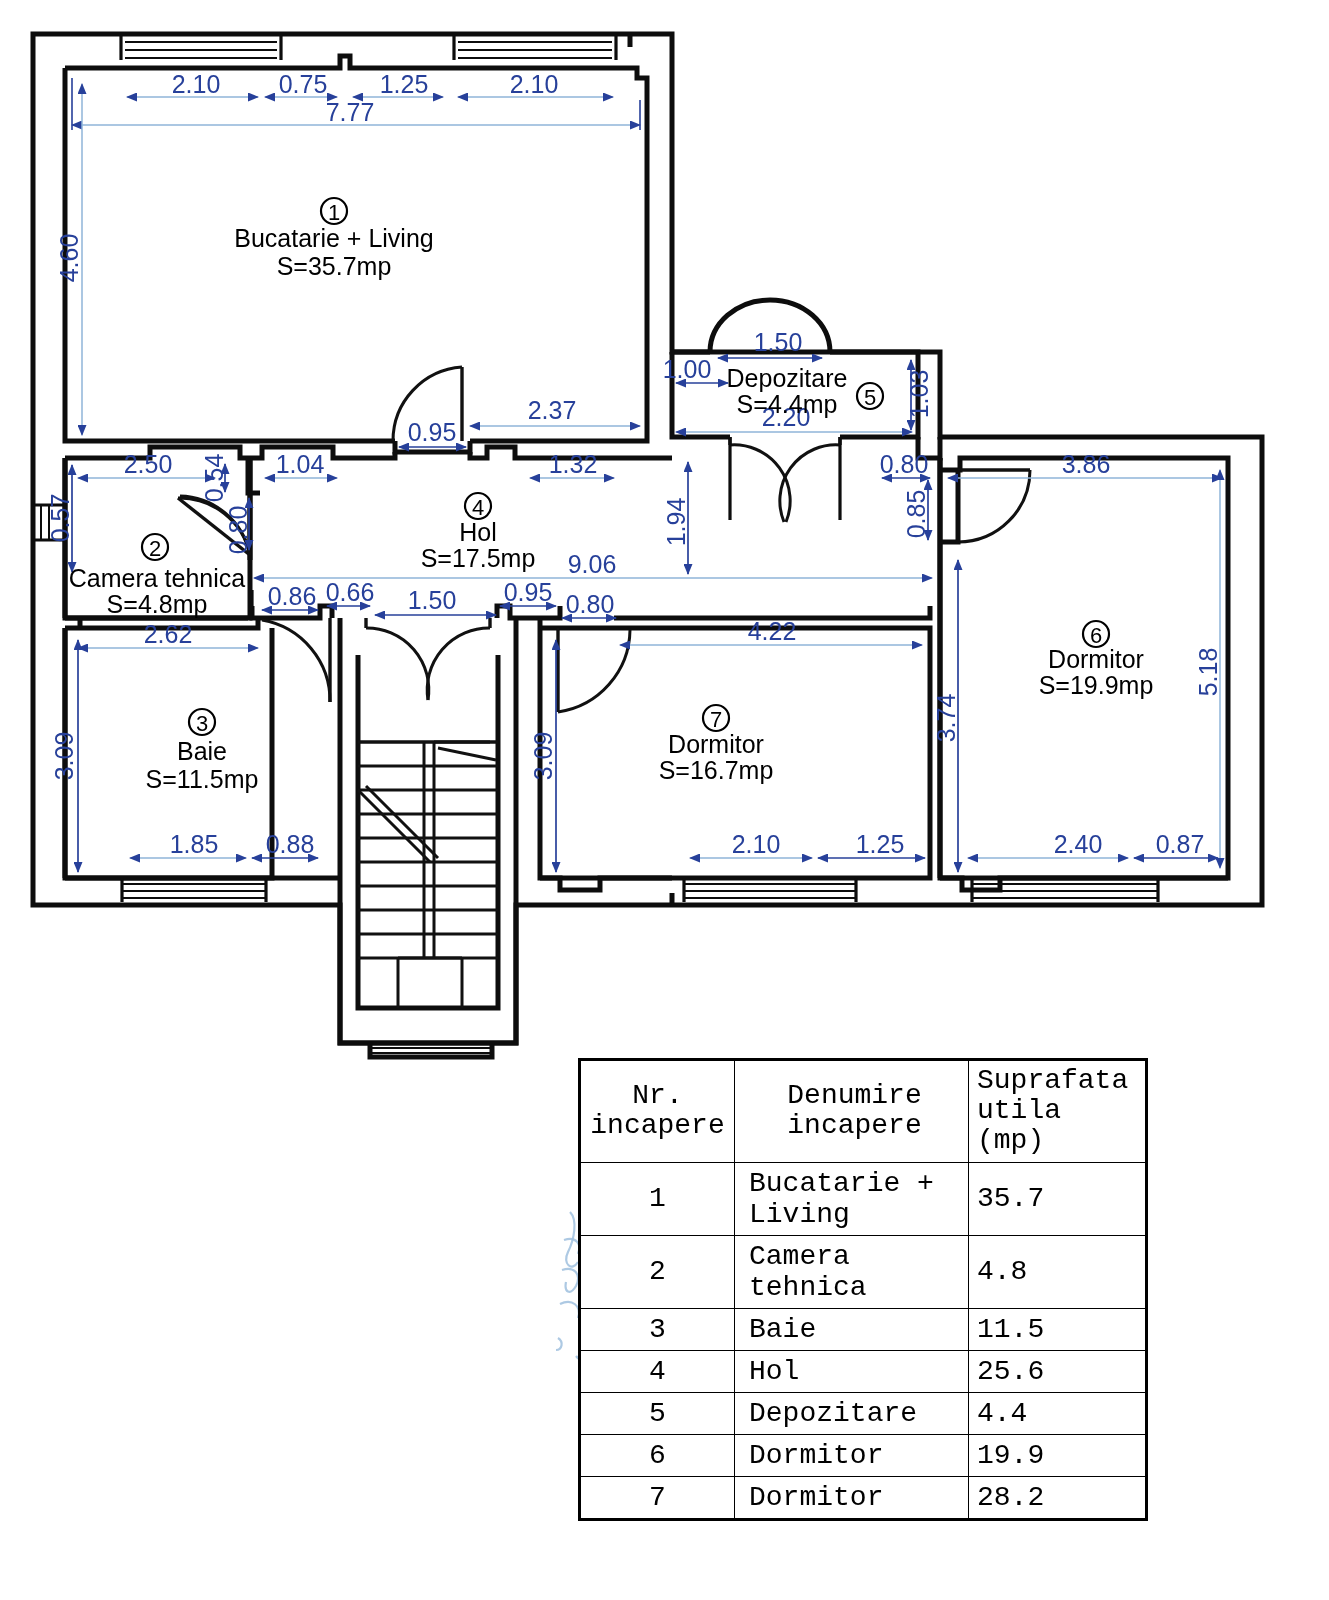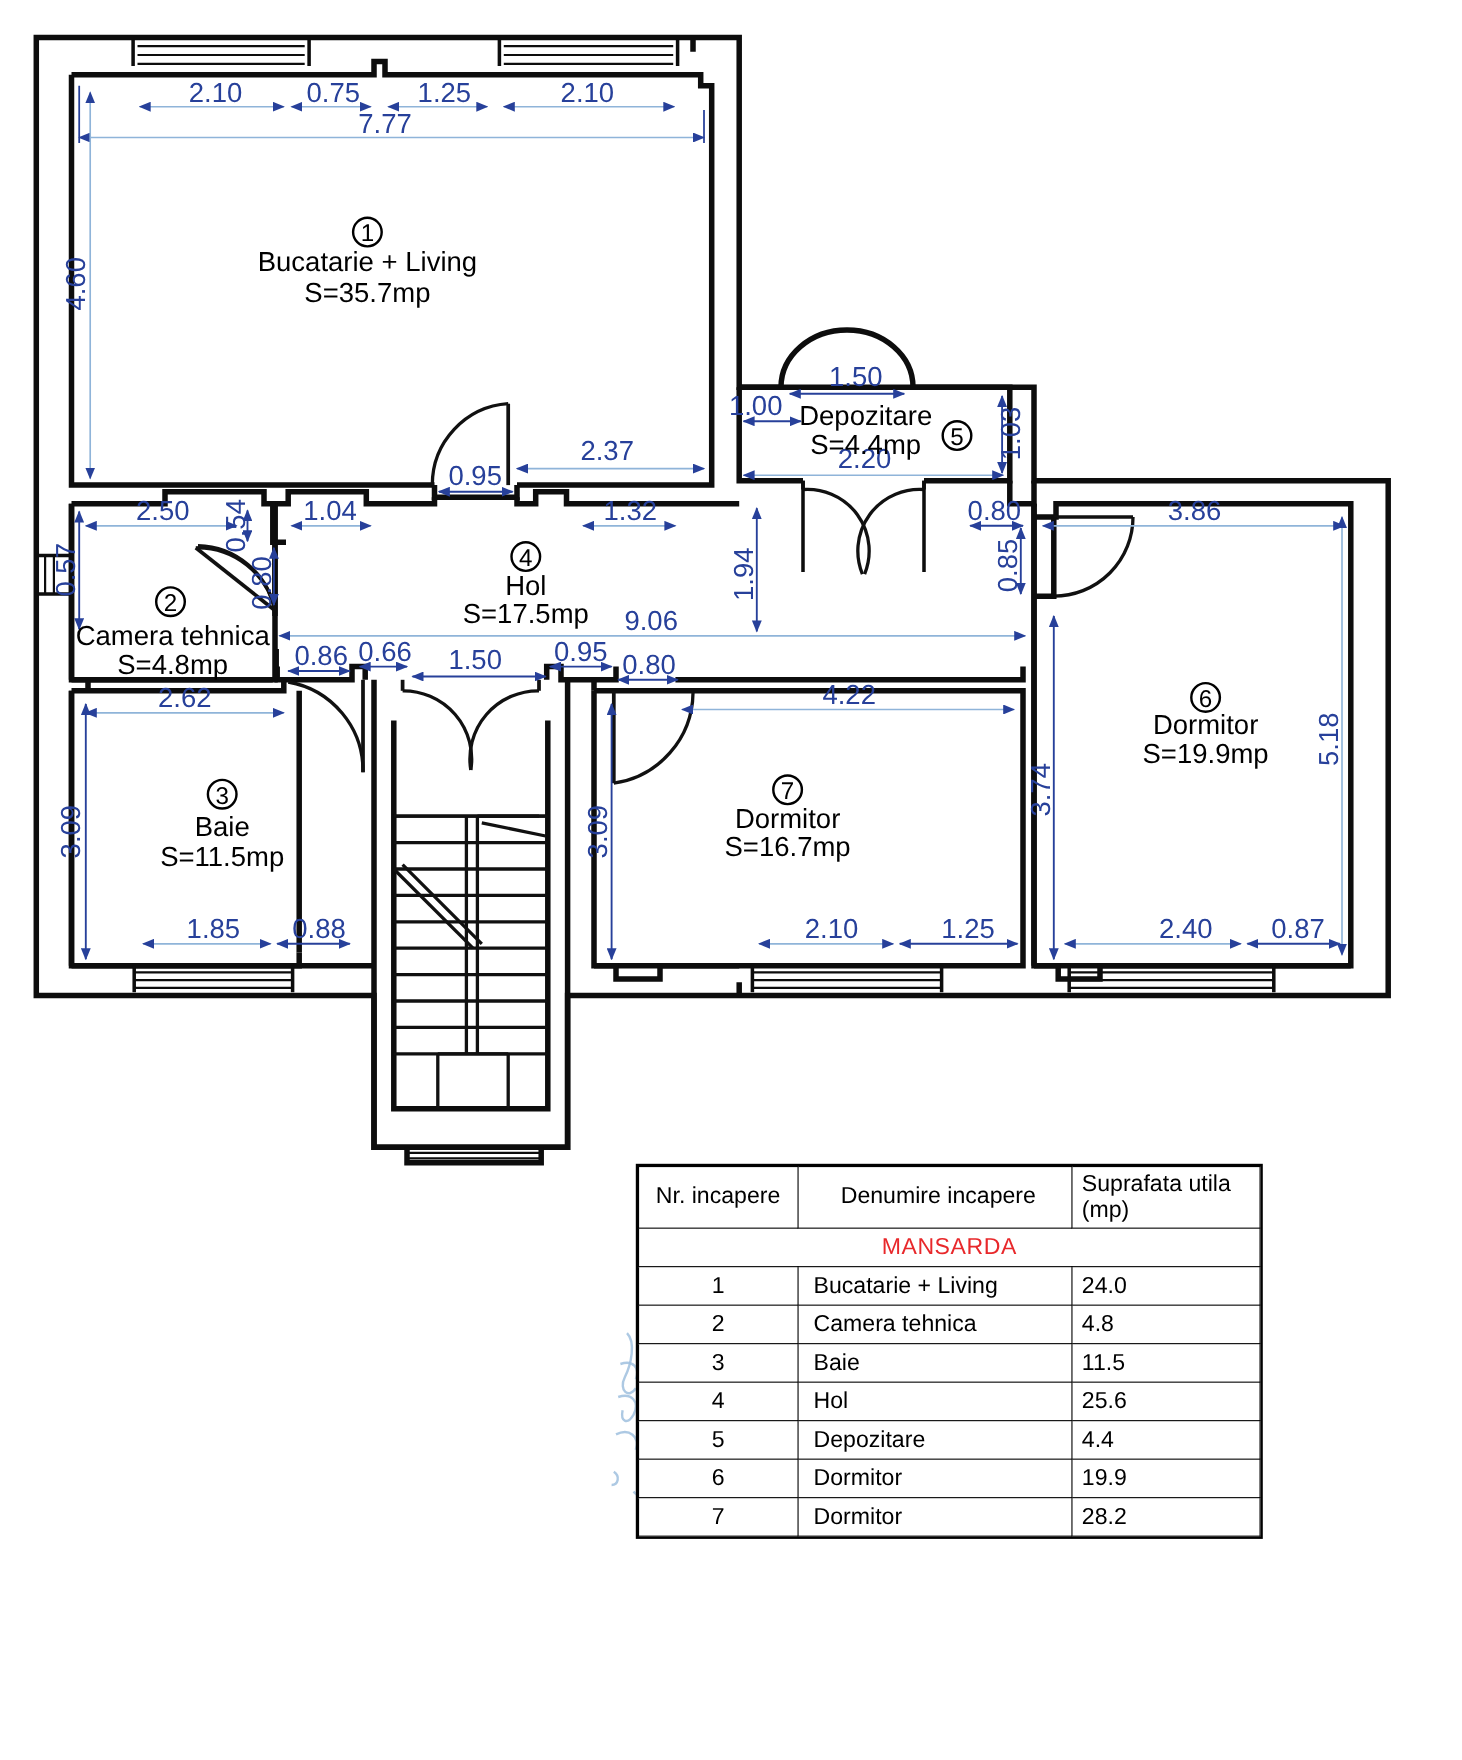--- a/index.html
+++ b/index.html
@@ -53,22 +53,22 @@
     position: absolute;
     left: 578px; top: 1058px;
     width: 570px;
     border: 2.5px solid #000;
     background: #fff;
     box-sizing: border-box;
   }
   #legend table {
     border-collapse: collapse;
     width: 100%;
-    font-family: Liberation Sans, sans-serif;
-    font-size: 21px;
+    font-family: Liberation Mono, monospace;
+    font-size: 28px;
     color: #000;
   }
   #legend th, #legend td {
     border: 1.6px solid #000;
     padding: 5px 8px;
     font-weight: normal;
   }
   #legend thead th { text-align: center; line-height: 1.08; }
   #legend .c-nr   { width: 140px; text-align: center; }
   #legend .c-name { width: 260px; text-align: left; padding-left: 14px; margin-left: 24px; }
@@ -462,27 +462,24 @@
       <tr>
         <th class="c-nr">Nr. incapere</th>
         <th class="c-name" style="text-align:center">Denumire incapere</th>
         <th class="c-area">
           <span>Suprafata utila</span><br>
           <span>(mp)</span>
         </th>
       </tr>
     </thead>
     <tbody>
-      <tr class="section-row">
-        <td colspan="3">MANSARDA</td>
-      </tr>
       <tr>
         <td class="c-nr">1</td>
         <td class="c-name">Bucatarie + Living</td>
-        <td class="c-area">24.0</td>
+        <td class="c-area">35.7</td>
       </tr>
       <tr>
         <td class="c-nr">2</td>
         <td class="c-name">Camera tehnica</td>
         <td class="c-area">4.8</td>
       </tr>
       <tr>
         <td class="c-nr">3</td>
         <td class="c-name">Baie</td>
         <td class="c-area">11.5</td>

